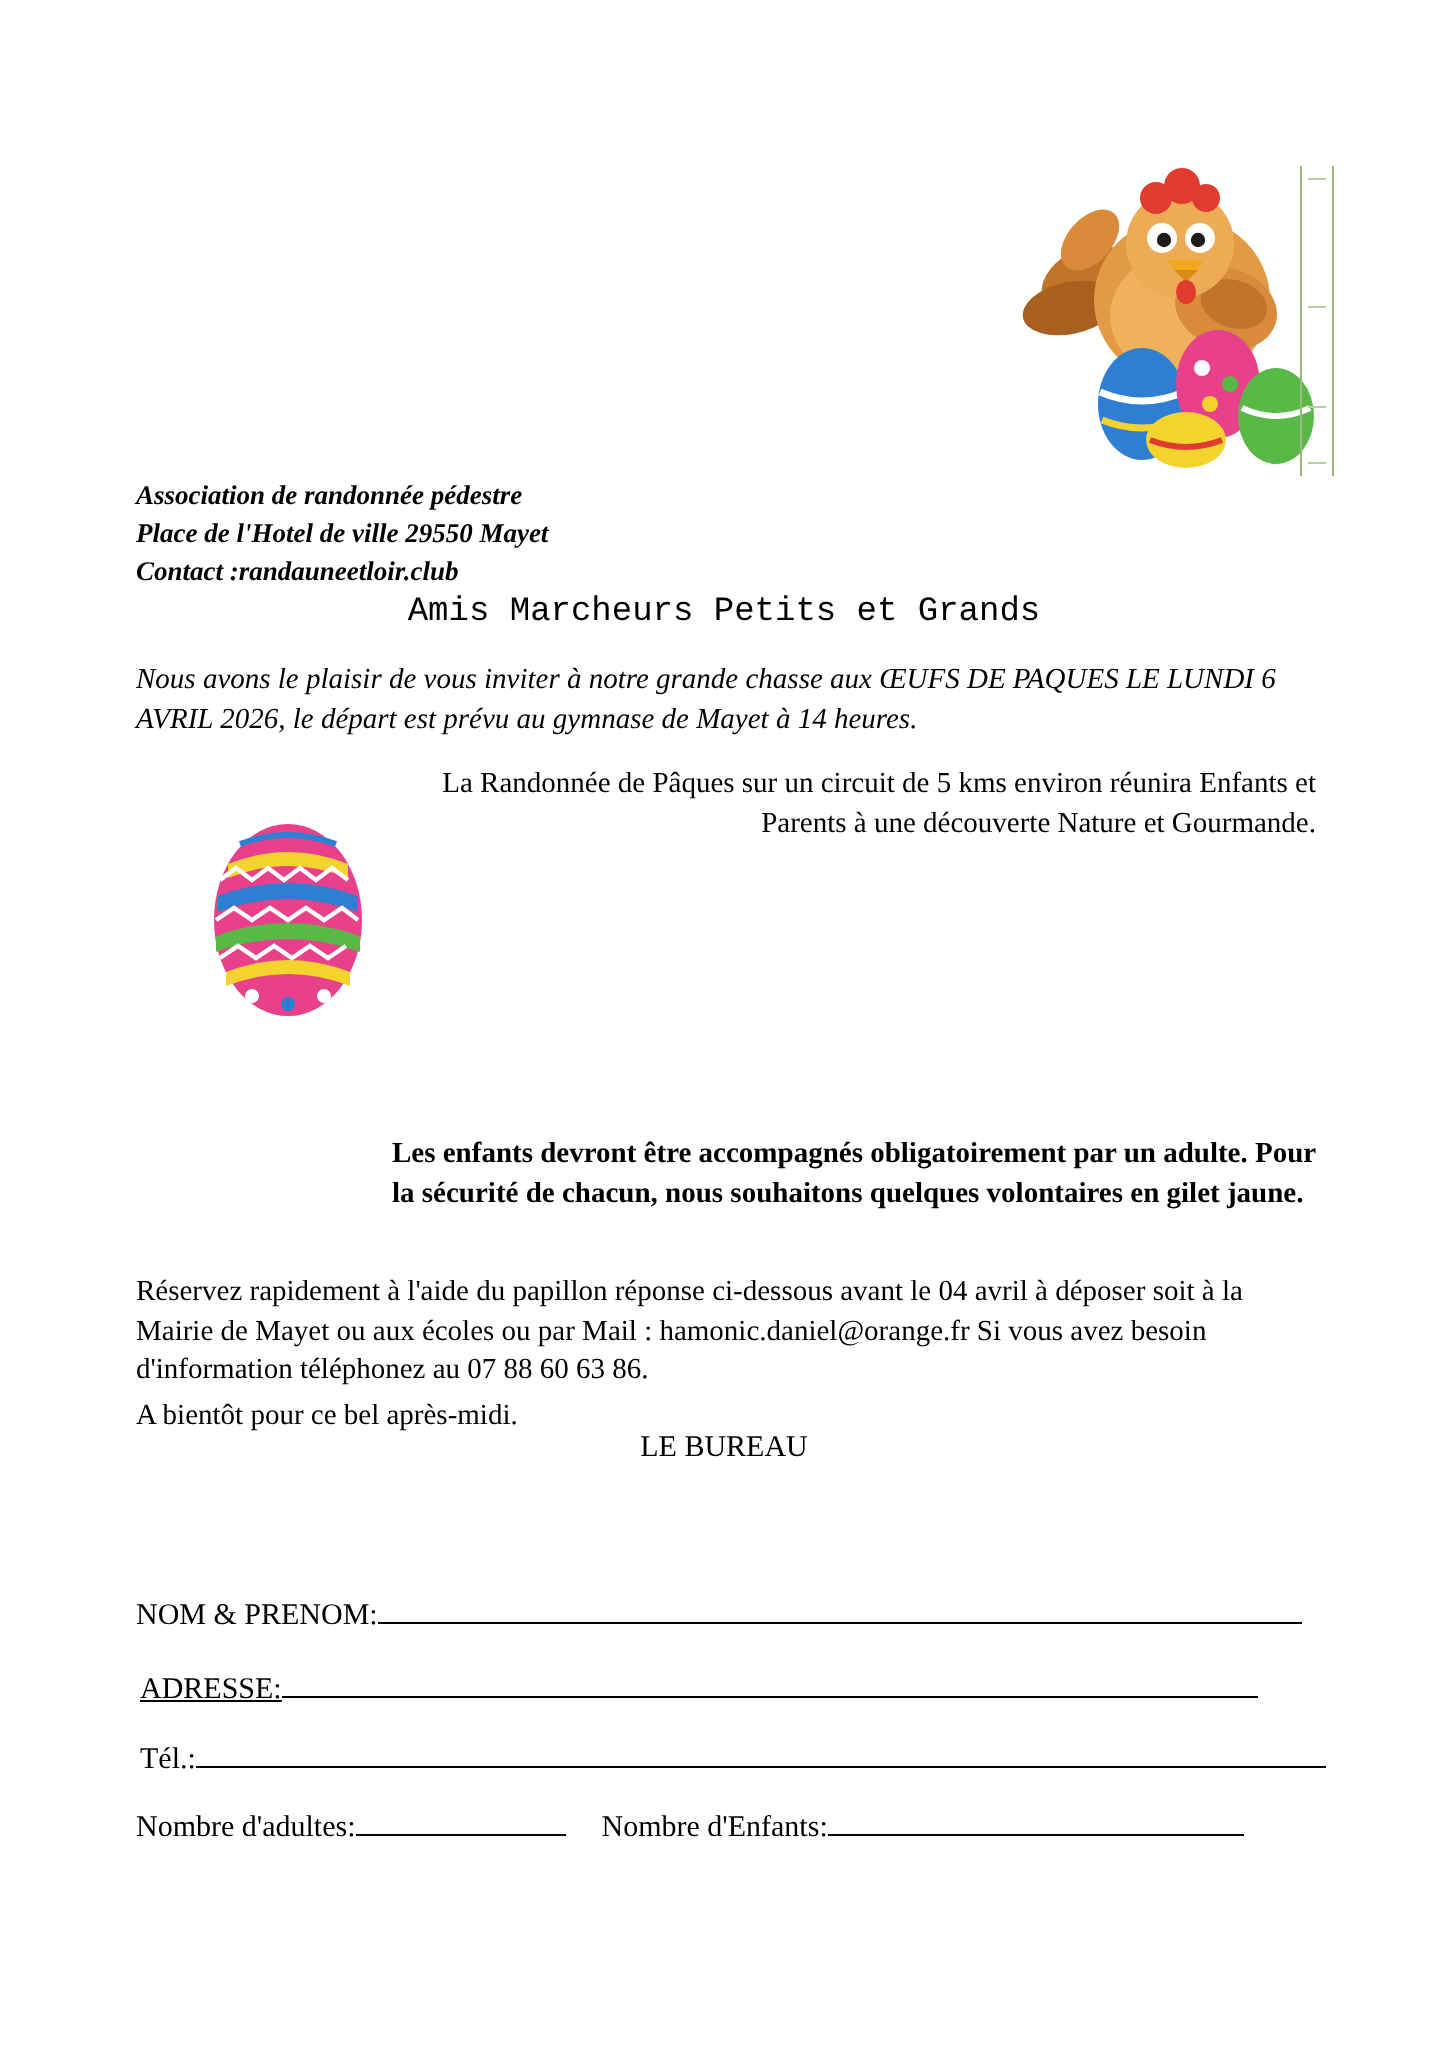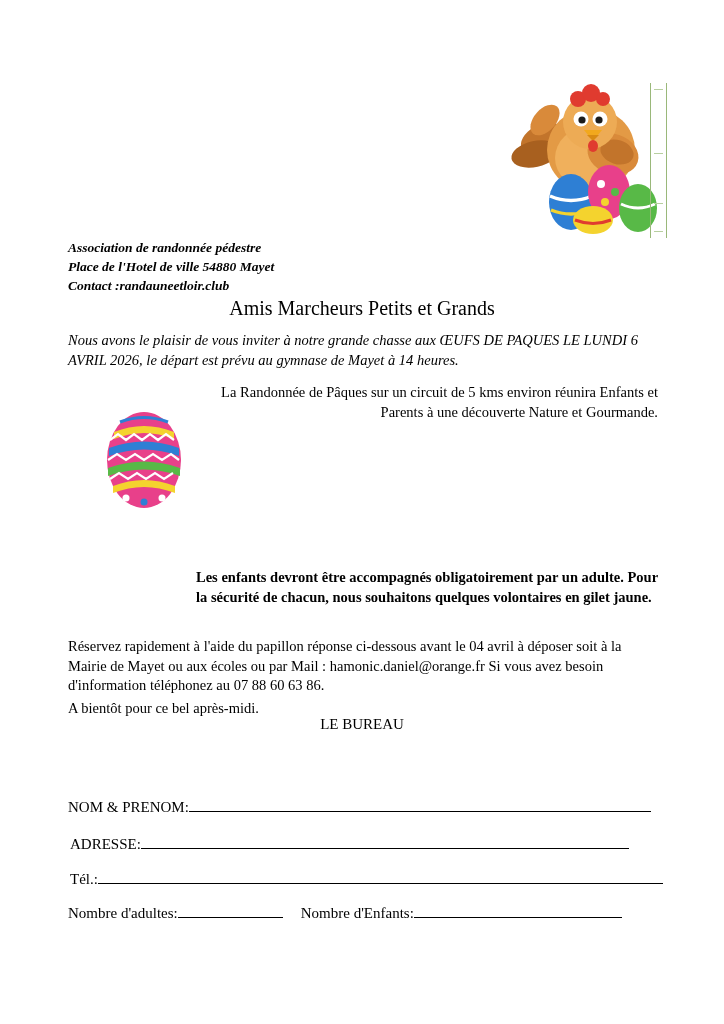--- a/index.html
+++ b/index.html
@@ -63,21 +63,22 @@
     font-size: 13.5px;
     line-height: 19px;
   }
 
   .salutation {
     position: absolute;
     top: 272px;
     left: 0;
     width: 724px;
     text-align: center;
-    font-size: 20px;
+    font-size: 17px;
+    font-family: Liberation Mono, monospace;
   }
 
   .para {
     position: absolute;
     font-size: 14.5px;
     line-height: 19.5px;
     text-align: left;
   }
 
   #p-invite {
@@ -145,21 +146,21 @@
     font-size: 15px;
     white-space: nowrap;
   }
   .field .dots {
     display: inline-block;
     border-bottom: 1px solid #000;
     height: 13px;
     vertical-align: baseline;
   }
   #f-nom   { top: 773px; left: 68px; }
-  #f-adr   { top: 810px; left: 70px; }
+  #f-adr   { top: 810px; left: 70px; text-decoration: underline; }
   #f-tel   { top: 845px; left: 70px; }
   #f-nb    { top: 879px; left: 68px; }
 
   #f-nom .dots   { width: 462px; }
   #f-adr .dots   { width: 488px; }
   #f-tel .dots   { width: 565px; }
   #f-nb .dots-a  { display:inline-block; border-bottom:1px solid #000; height:13px; width: 105px; }
   #f-nb .dots-b  { display:inline-block; border-bottom:1px solid #000; height:13px; width: 208px; }
   #f-nb .gap     { display:inline-block; width: 18px; }
 </style>
@@ -213,21 +214,21 @@
 
   <div class="side-bar">
     <div class="tick" style="top:6px;"></div>
     <div class="tick" style="top:70px;"></div>
     <div class="tick" style="top:120px;"></div>
     <div class="tick" style="top:148px;"></div>
   </div>
 
   <div class="header-block">
     <div>Association de randonnée pédestre</div>
-    <div>Place de l'Hotel de ville 54880 Mayet</div>
+    <div>Place de l'Hotel de ville 29550 Mayet</div>
     <div>Contact :randauneetloir.club</div>
   </div>
 
   <div class="salutation">Amis Marcheurs Petits et Grands</div>
 
   <div class="para" id="p-invite">Nous avons le plaisir de vous inviter à notre grande chasse aux ŒUFS DE PAQUES LE LUNDI 6 AVRIL 2026, le départ est prévu au gymnase de Mayet à 14 heures.</div>
 
   <div class="egg-art">
     <svg width="145" height="100" viewBox="0 0 145 100" xmlns="http://www.w3.org/2000/svg">
       <g transform="translate(34,2)">

